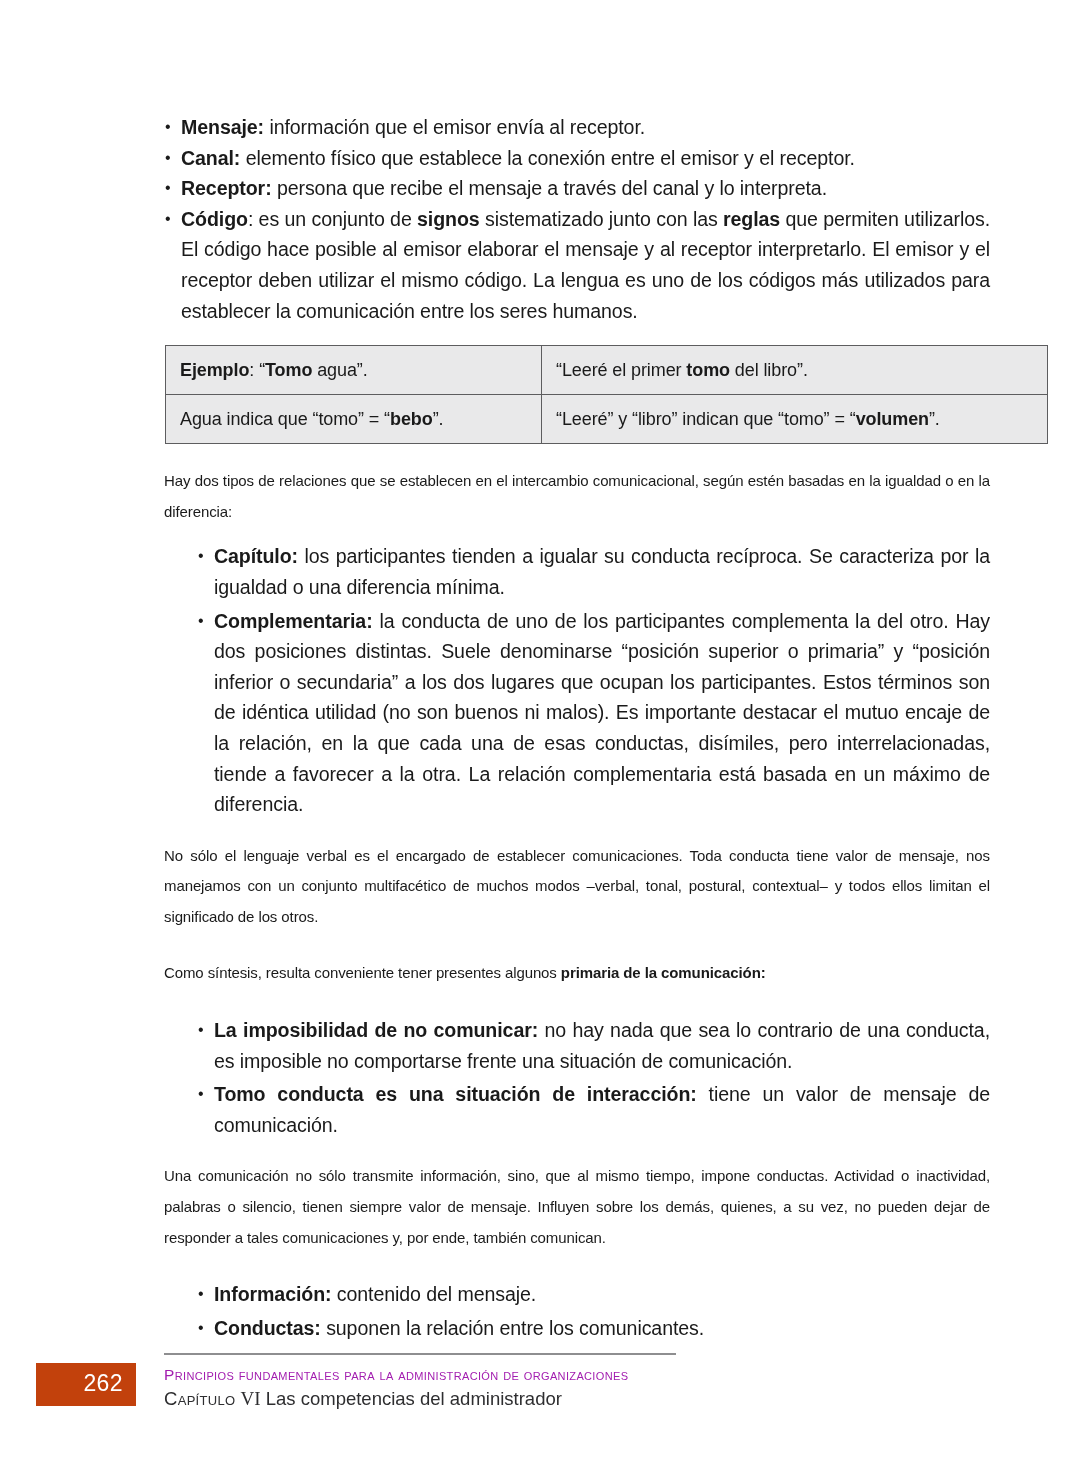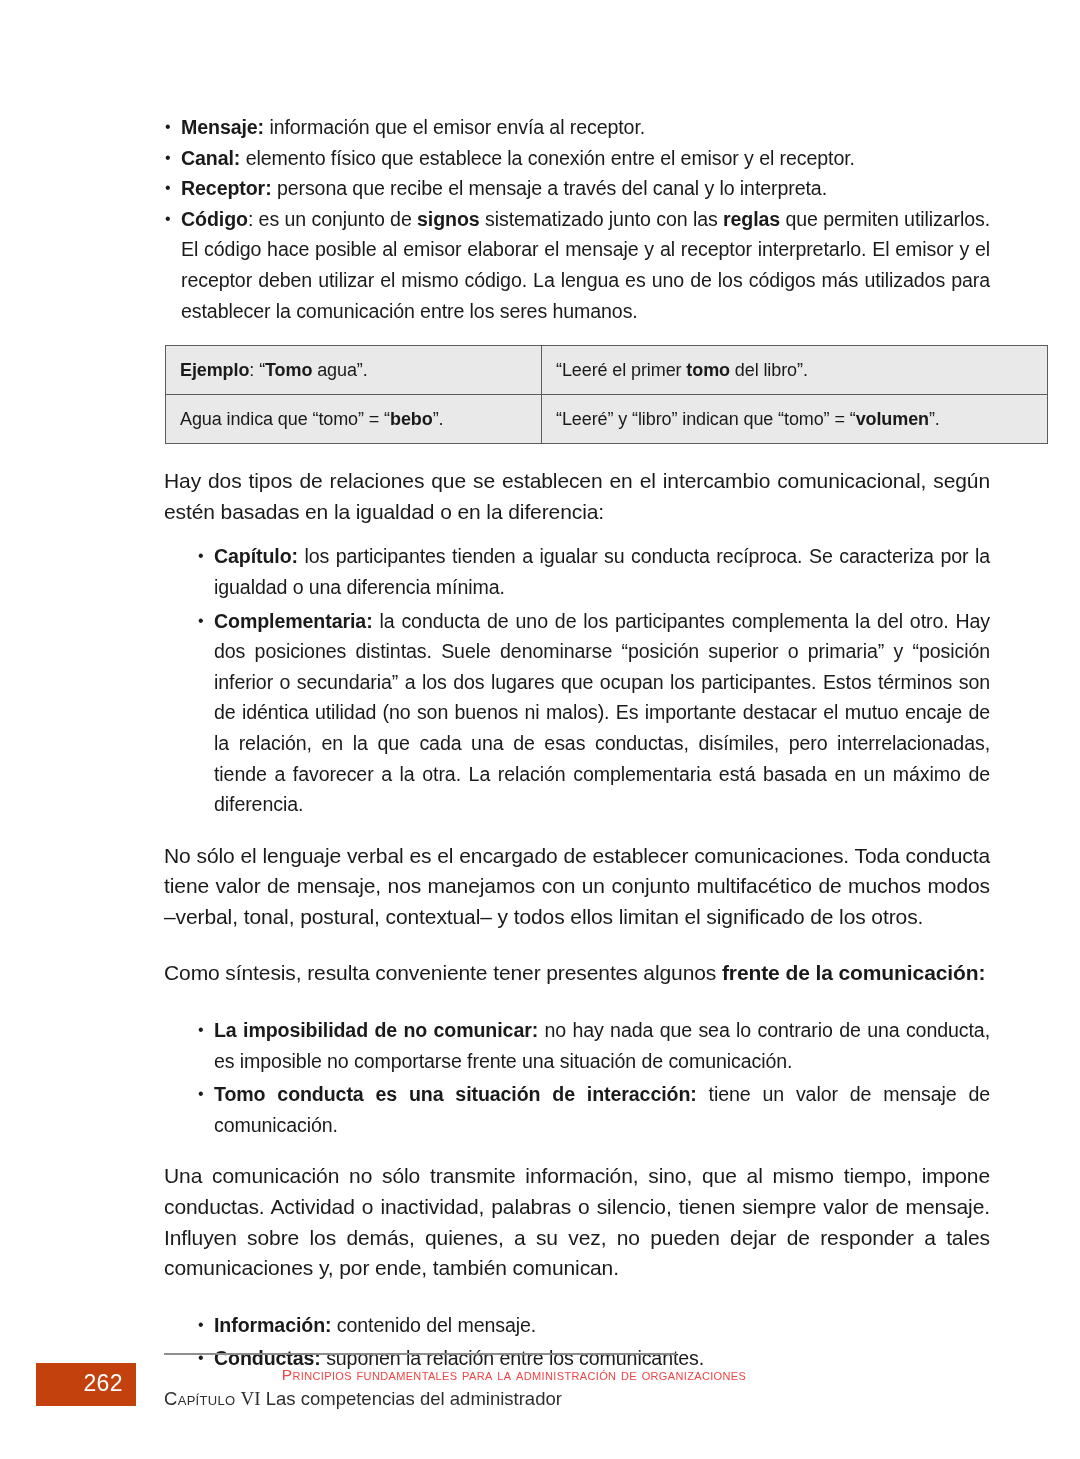--- a/index.html
+++ b/index.html
@@ -59,21 +59,21 @@
     font-size: 16px;
     color: #1a1a1a;
   }
   ul.blist > li .lead {
     font-weight: bold;
   }
   ul.blist.nojust > li { text-align: left; }
 
   
   p.para {
-    font-size: 21px;
+    font-size: 15px;
     line-height: 30.6px;
     text-align: justify;
     margin: 0 0 14px 0;
     letter-spacing: -0.1px;
   }
   p.para b { font-weight: bold; }
 
   
   .gap-sm { height: 12px; }
   .gap-md { height: 18px; }
@@ -133,26 +133,25 @@
     letter-spacing: 0.4px;
   }
   .footer-text {
     position: absolute;
     left: 128px;
     top: 24px;
     width: 700px;
   }
   .foot-line1 {
     font-size: 15.5px;
-    color: #ef4444;
+    color: #a21caf;
     letter-spacing: 0.35px;
     line-height: 21px;
     font-variant: small-caps;
     white-space: nowrap;
-    text-align: center;
   }
   .foot-line2 {
     font-size: 18.5px;
     color: #2e2e30;
     line-height: 25px;
     white-space: nowrap;
     margin-top: 1px;
   }
   .foot-line2 .sc {
     font-variant: small-caps;
@@ -212,21 +211,21 @@
         <span class="lead">Complementaria:</span><span> la conducta de uno de los participantes complementa la del otro. Hay dos posiciones distintas. Suele denominarse “posición superior o primaria” y “posición inferior o secundaria” a los dos lugares que ocupan los participantes. Estos términos son de idéntica utilidad (no son buenos ni malos). Es importante destacar el mutuo encaje de la relación, en la que cada una de esas conductas, disímiles, pero interrelacionadas, tiende a favorecer a la otra. La relación complementaria está basada en un máximo de diferencia.</span>
       </li>
     </ul>
 
     <div class="gap-md"></div>
 
     <p class="para">No sólo el lenguaje verbal es el encargado de establecer comunicaciones. Toda conducta tiene valor de mensaje, nos manejamos con un conjunto multifacético de muchos modos –verbal, tonal, postural, contextual– y todos ellos limitan el significado de los otros.</p>
 
     <div class="gap-sm"></div>
 
-    <p class="para"><span>Como síntesis, resulta conveniente tener presentes algunos </span><b>frente de la comunicación:</b></p>
+    <p class="para"><span>Como síntesis, resulta conveniente tener presentes algunos </span><b>primaria de la comunicación:</b></p>
 
     <div class="gap-sm"></div>
 
     <ul class="blist indent">
       <li>
         <span class="lead">La imposibilidad de no comunicar:</span><span> no hay nada que sea lo contrario de una conducta, es imposible no comportarse frente una situación de comunicación.</span>
       </li>
       <li>
         <span class="lead">Tomo conducta es una situación de interacción:</span><span> tiene un valor de mensaje de comunicación.</span>
       </li>

